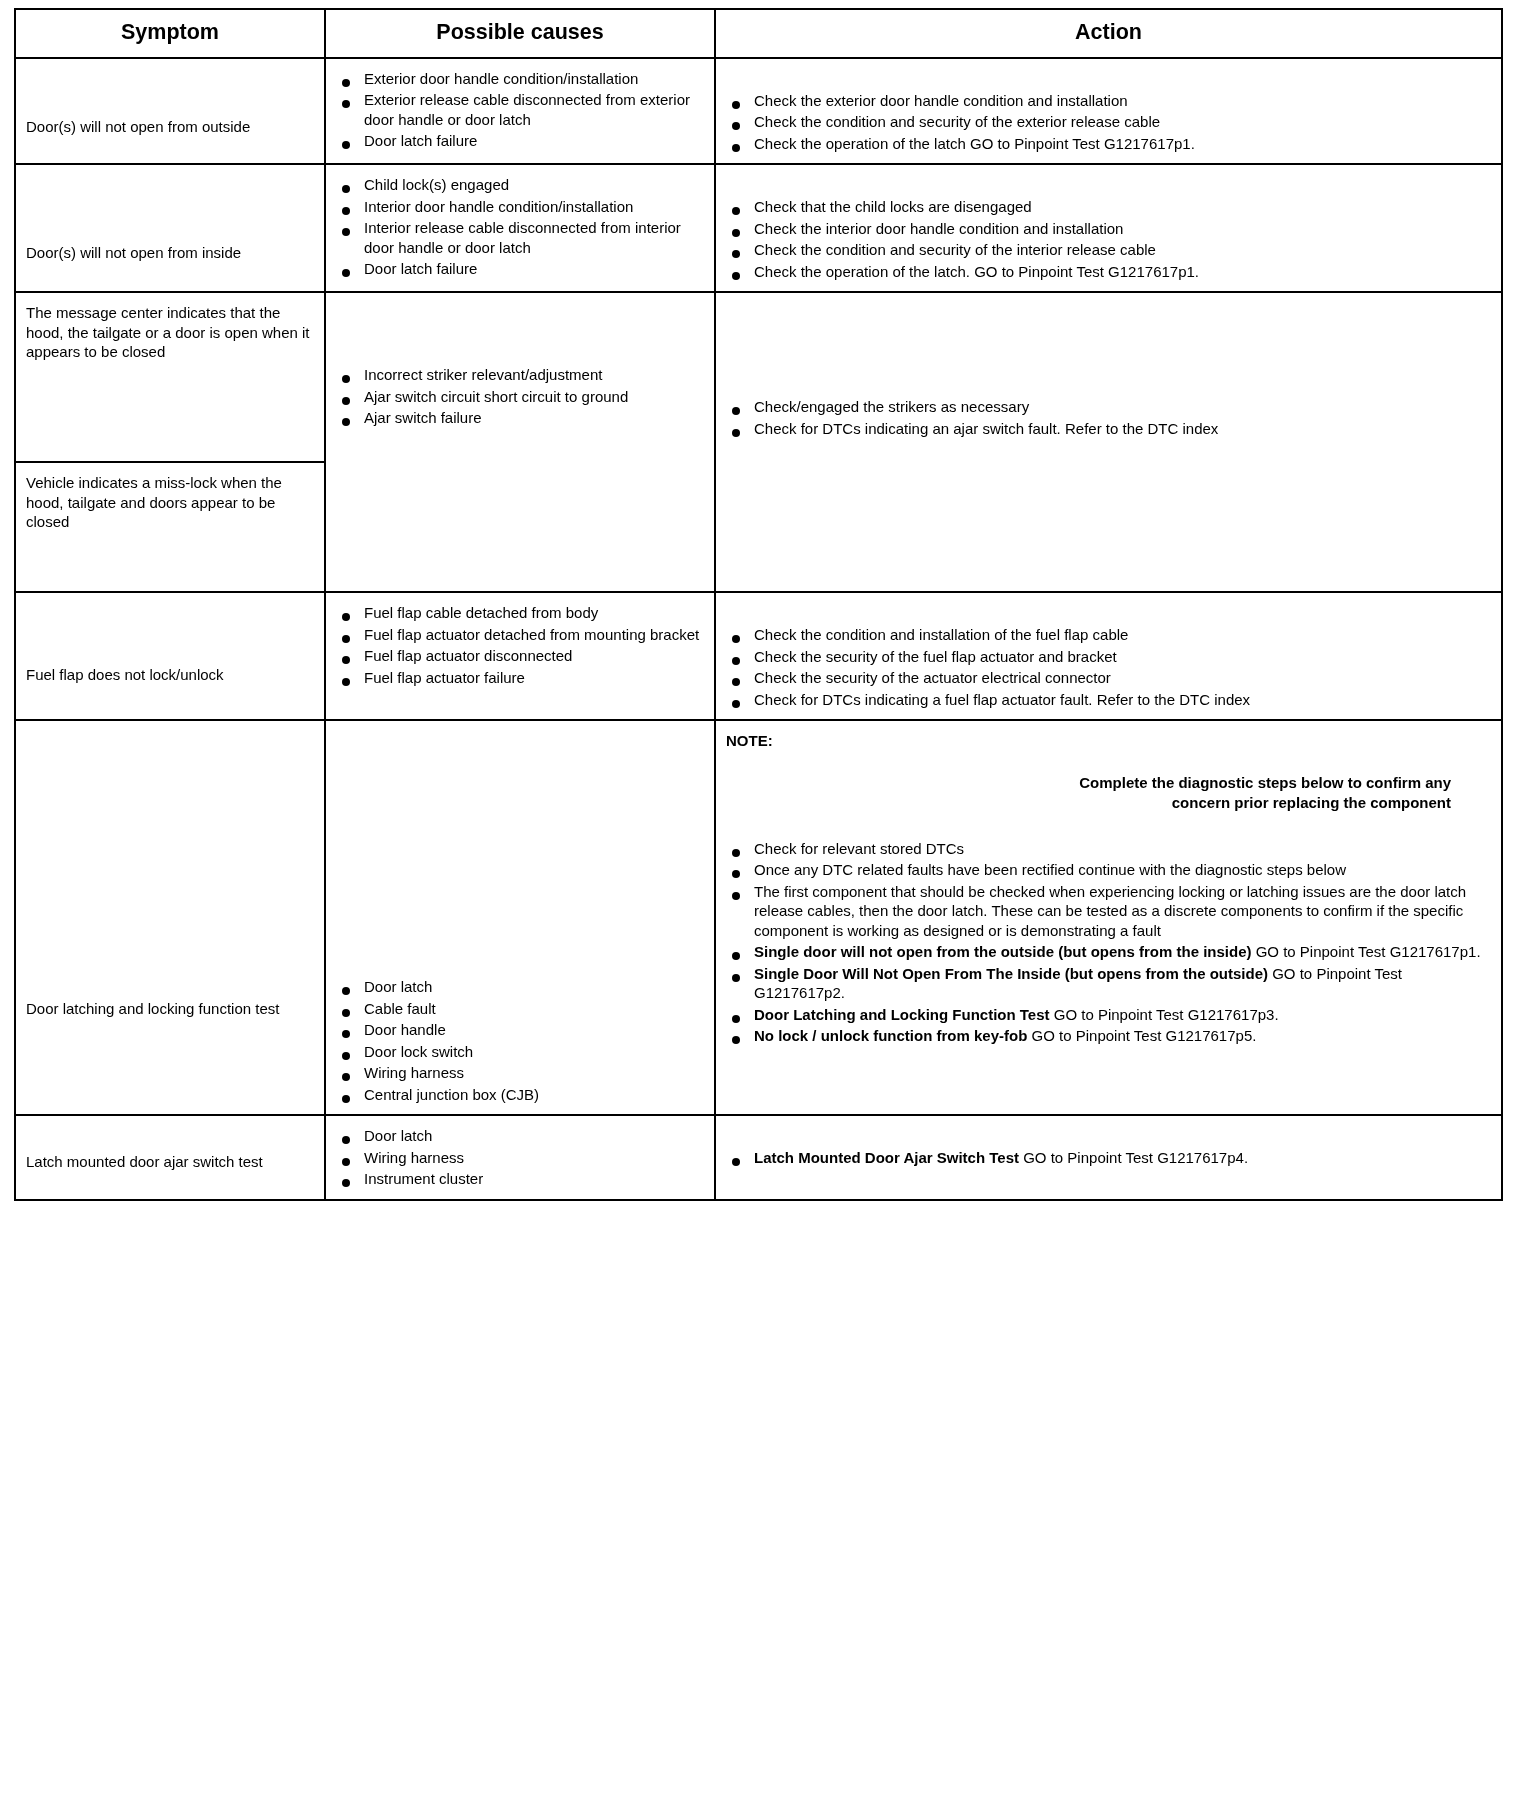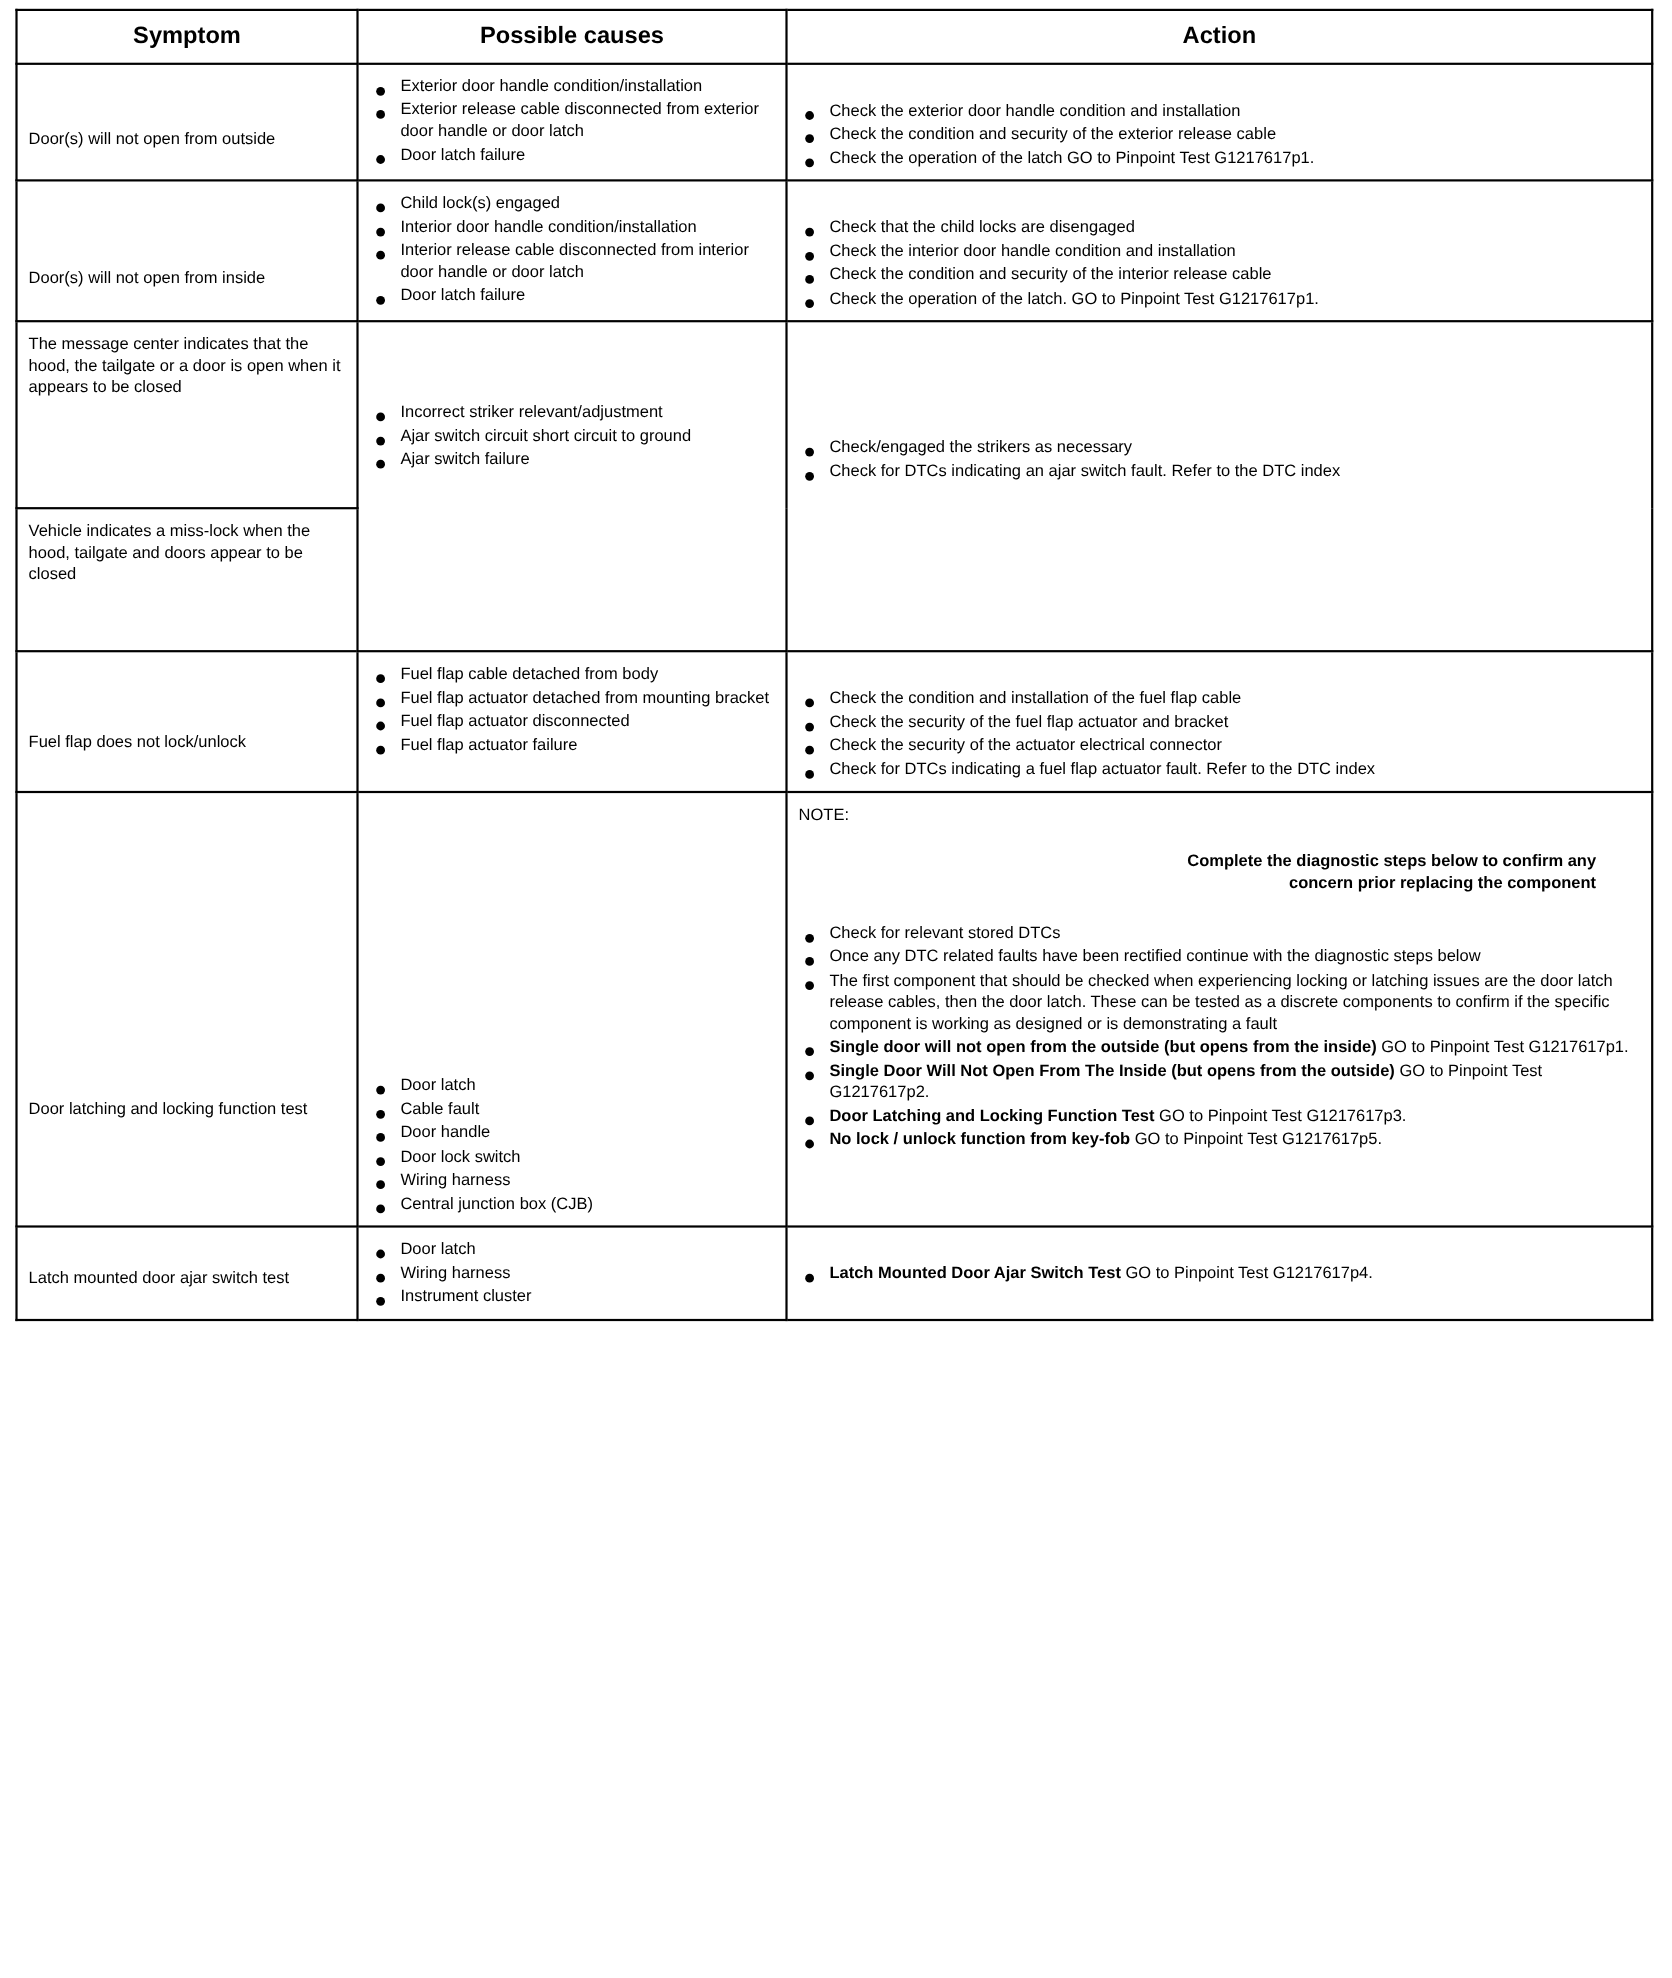--- a/index.html
+++ b/index.html
@@ -56,21 +56,21 @@
     content: "";
     position: absolute;
     left: 6px;
     top: 10px;
     width: 8px;
     height: 8px;
     background: #000;
     border-radius: 50%;
   }
   .note-label {
-    font-weight: normal;
+    font-weight: bold;
     margin: 0 0 22px 0;
   }
   .note-head {
     font-weight: bold;
     margin: 0 0 26px 0;
     padding-left: 58px;
     padding-right: 40px;
     text-align: right;
     line-height: 1.32;
   }

